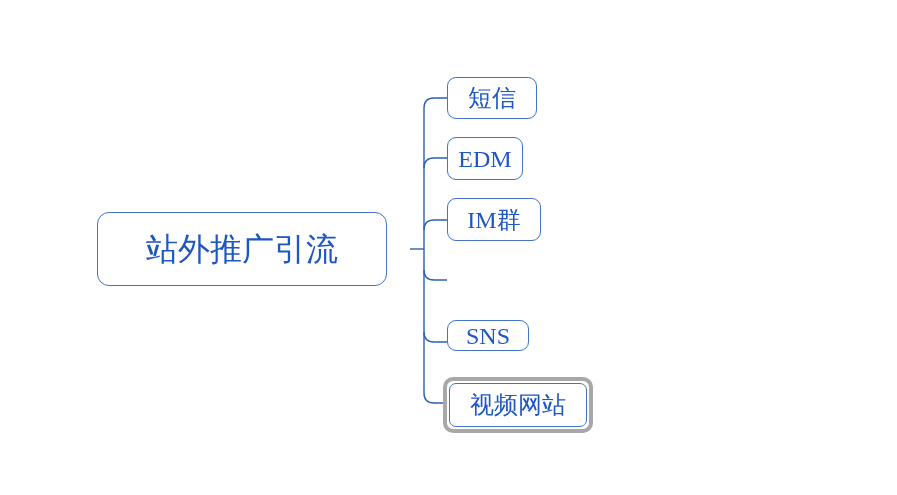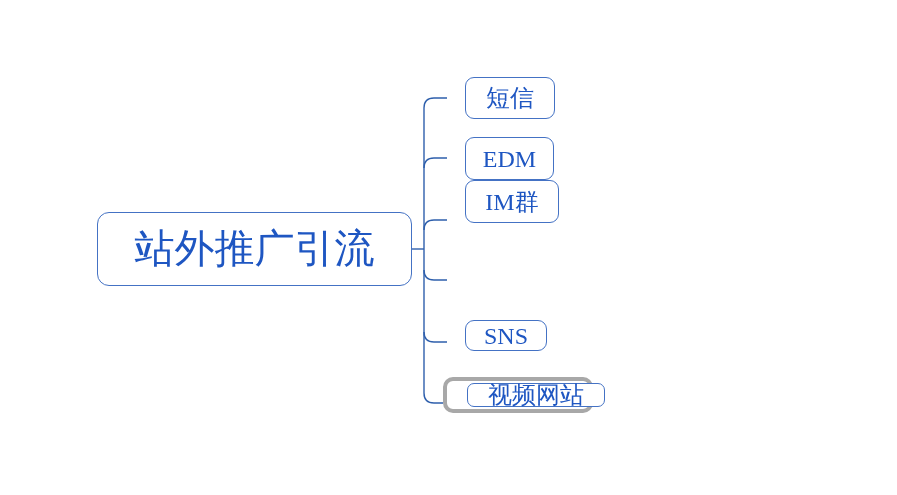--- a/index.html
+++ b/index.html
@@ -33,37 +33,36 @@
     background: #ffffff;
     border: 1.4px solid var(--node-border, #4472c4);
     display: flex;
     align-items: center;
     justify-content: center;
     color: var(--node-text, #1e56c2);
   }
   .node.root {
     left: 97px;
     top: 212px;
-    width: 315px;
+    width: 290px;
     height: 74px;
     border-radius: 12px;
-    font-size: 40px;
+    font-size: 32px;
   }
   .node.child {
     border-radius: 9px;
     font-size: 24px;
-    margin-left: 18px;
   }
   .selection-wrap {
     position: absolute;
     box-sizing: border-box;
     left: 443px;
     top: 377px;
     width: 150px;
-    height: 36px;
+    height: 56px;
     border: 4px solid var(--selection, #a8a8a8);
     border-radius: 10px;
     padding: 2px;
   }
   .selection-wrap .node.child {
     position: relative;
     left: 0;
     top: 0;
     width: 100%;
     height: 100%;
@@ -91,25 +90,25 @@
   </svg>
 
   <div class="node root">
     <span class="label">站外推广引流</span>
   </div>
 
   <div class="node child" style="left:447px;top:77px;width:90px;height:42px">
     <span class="label">短信</span>
   </div>
 
-  <div class="node child" style="left:447px;top:137px;width:89px;height:43px">
+  <div class="node child" style="left:447px;top:137px;width:76px;height:43px">
     <span class="label">EDM</span>
   </div>
 
-  <div class="node child" style="left:447px;top:180px;width:94px;height:43px">
+  <div class="node child" style="left:447px;top:198px;width:94px;height:43px">
     <span class="label">IM群</span>
   </div>
 
 
   <div class="node child" style="left:447px;top:320px;width:82px;height:31px">
     <span class="label">SNS</span>
   </div>
 
   <div class="selection-wrap">
     <div class="node child">

